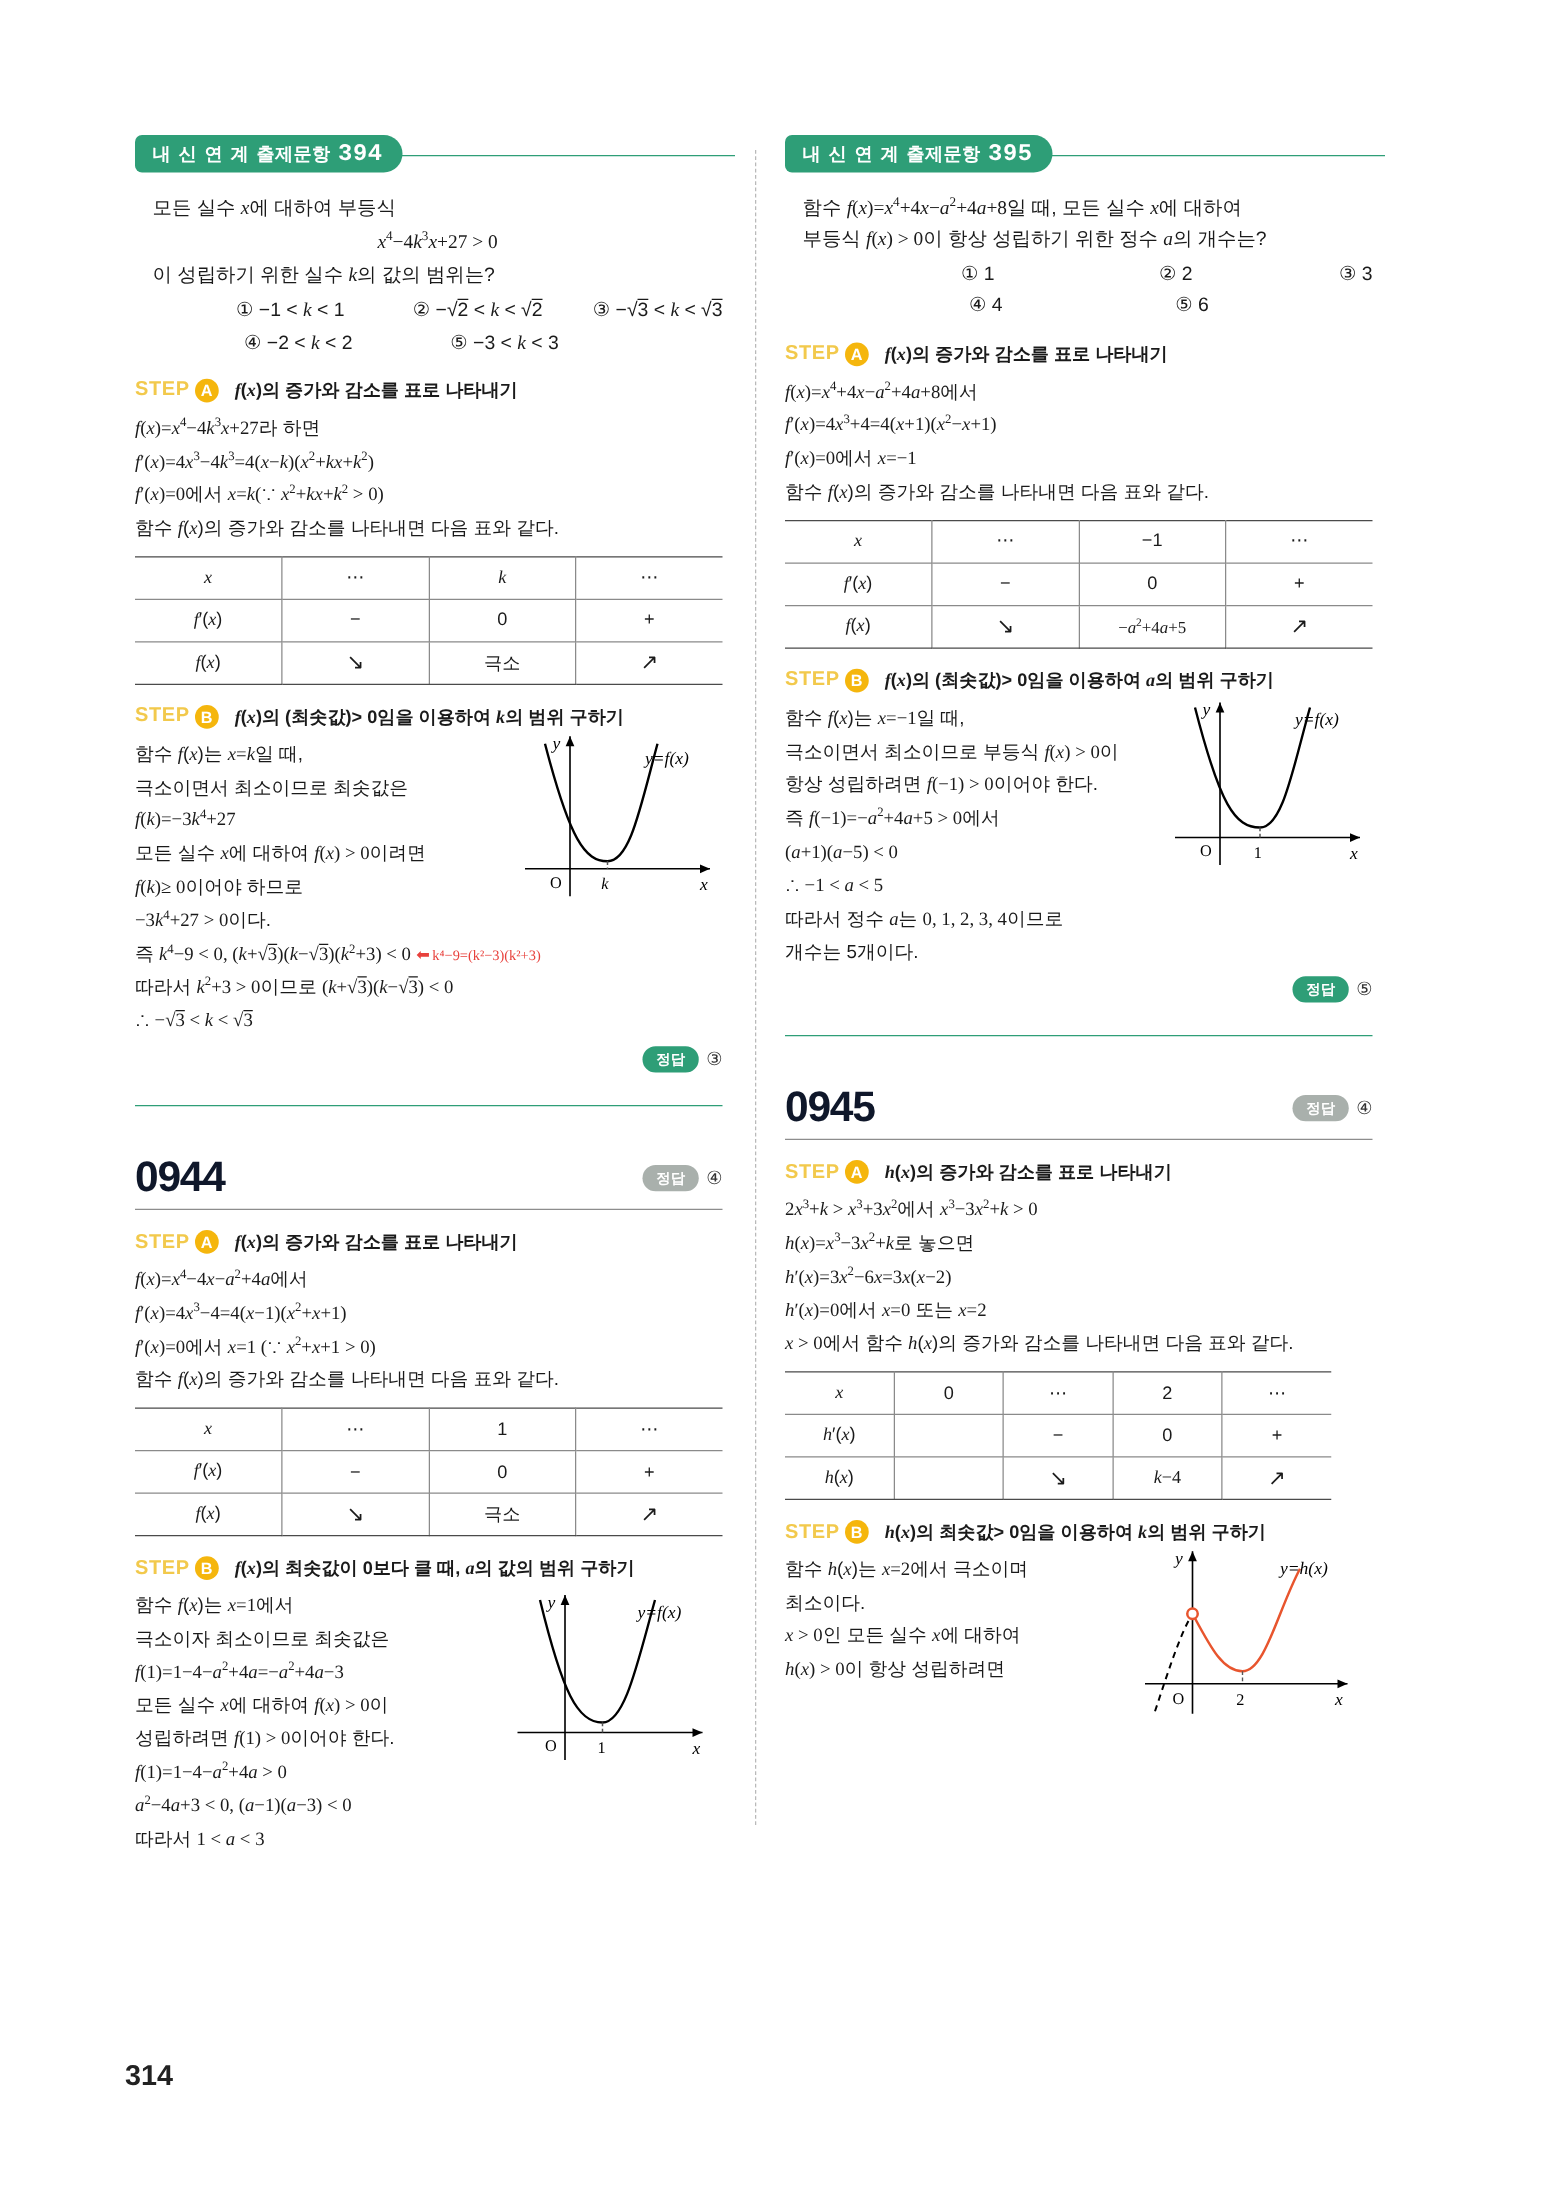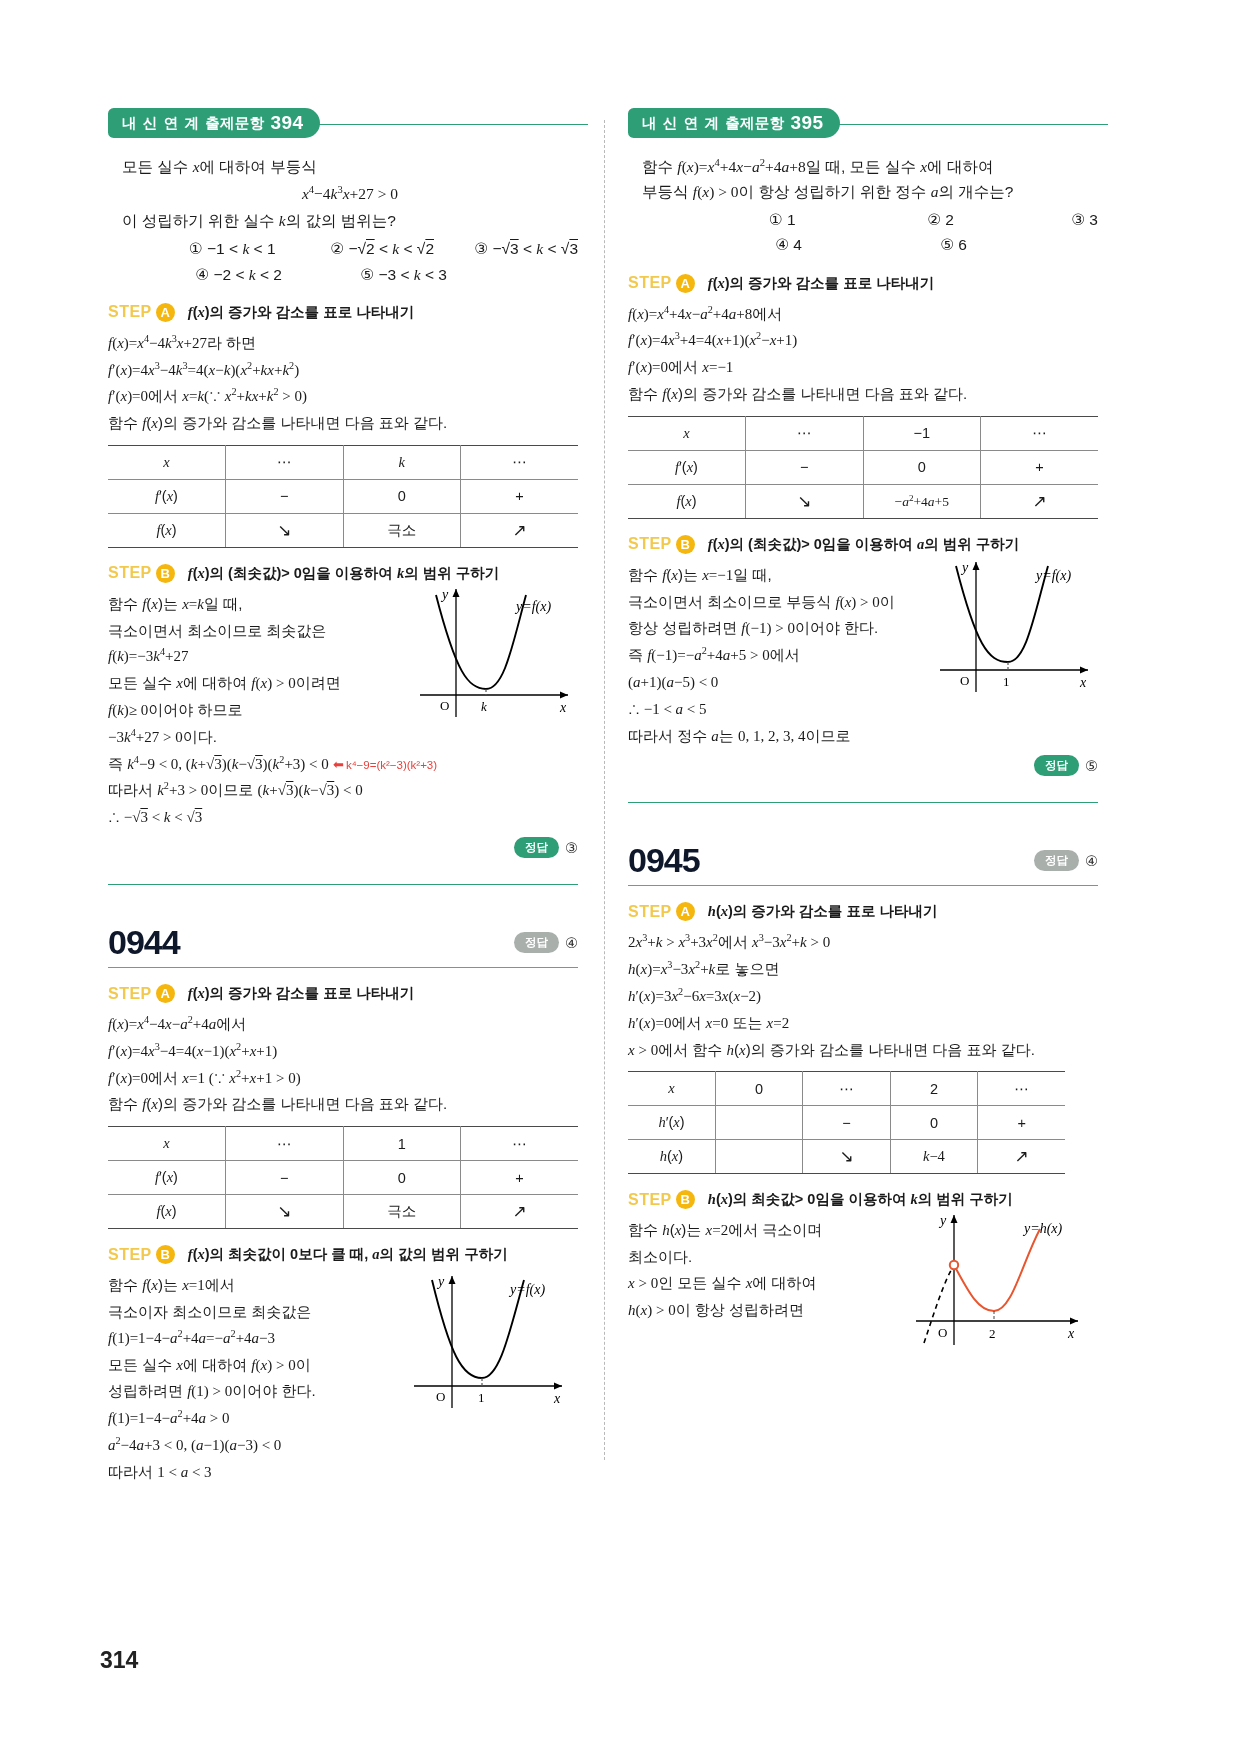--- a/index.html
+++ b/index.html
@@ -28,21 +28,21 @@
     display: inline-flex; align-items: center; gap: 6px;
     background: #2e9e77;
     color: #fff;
     height: 30px;
     padding: 0 16px 0 14px;
     border-radius: 6px 16px 16px 6px;
     position: relative; z-index: 2;
     font-size: 15px; font-weight: bold; letter-spacing: .3px;
   }
   .chip .cl { font-size: 14.5px; }
-  .chip .cnum { font-size: 19px; font-weight: bold; letter-spacing: .5px; }
+  .chip .cnum { font-size: 19px; font-weight: bold; letter-spacing: .5px; font-family: Liberation Mono, monospace; }
   .chip-rule {
     position: absolute; left: 150px; right: -10px; top: 16px;
     border-top: 1.6px solid #2e9e77; z-index: 1;
   }
 
   
   .qbox { padding: 2px 0 0 14px; }
   .qline { font-size: 15.5px; line-height: 1.62; }
   .qcenter { text-align: center; padding: 2px 0 2px 0; }
   .choices { margin-top: 3px; }
@@ -113,21 +113,21 @@
     font-size: 11.5px; font-weight: bold;
     padding: 3px 11px; border-radius: 11px;
   }
   .ansbadge .pill.gray { background: #a9b0ac; }
   .ansbadge .num { font-size: 14.5px; color: #333; }
   .ans-right { text-align: right; margin-top: 6px; }
 
   
   .note-red {
     color: #e8413c; font-size: 11.5px;
-    font-family: Liberation Sans, sans-serif;
+    font-family: Liberation Serif, serif;
     white-space: nowrap;
   }
   .note-arrow { color: #e8413c; font-size: 13px; margin-right: 2px; }
 
   
   .prob-head {
     position: relative; margin-top: 40px;
     display: flex; align-items: flex-end; justify-content: space-between;
   }
   .prob-num {
@@ -410,20 +410,21 @@
     </div>
 
     <div class="with-graph">
       <div class="ln">함수 <i>f</i>(<i>x</i>)는 <span class="mr"><i>x</i>=−1</span>일 때,</div>
       <div class="ln">극소이면서 최소이므로 부등식 <span class="mr"><i>f</i>(<i>x</i>) &gt; 0</span>이</div>
       <div class="ln">항상 성립하려면 <span class="mr"><i>f</i>(−1) &gt; 0</span>이어야 한다.</div>
       <div class="ln">즉 <span class="mr"><i>f</i>(−1)=−<i>a</i><sup>2</sup>+4<i>a</i>+5 &gt; 0</span>에서</div>
       <div class="ln"><span class="mr">(<i>a</i>+1)(<i>a</i>−5) &lt; 0</span></div>
       <div class="ln"><span class="mr">∴ −1 &lt; <i>a</i> &lt; 5</span></div>
       <div class="ln">따라서 정수 <i>a</i>는 <span class="mr">0, 1, 2, 3, 4</span>이므로</div>
+      <div class="ln">개수는 5개이다.</div>
 
       <div class="graph" style="left:300px; top:-12px;">
         <svg width="175" height="150" viewBox="0 0 175 150">
           <line x1="12" y1="120" x2="160" y2="120" stroke="#000" stroke-width="1.3"></line>
           <polygon points="160,120 152,116.5 152,123.5" fill="#000"></polygon>
           <line x1="48" y1="142" x2="48" y2="12" stroke="#000" stroke-width="1.3"></line>
           <polygon points="48,12 44.5,20 51.5,20" fill="#000"></polygon>
           <path d="M28 16 C 48 94, 60 112, 80 112 C 98 112, 106 66, 120 16" fill="none" stroke="#000" stroke-width="1.9"></path>
           <line x1="80" y1="112" x2="80" y2="120" stroke="#555" stroke-width="1.2" stroke-dasharray="3,2"></line>
           <text x="34" y="22" font-family="Liberation Serif, serif" font-style="italic" font-size="14">y</text>

